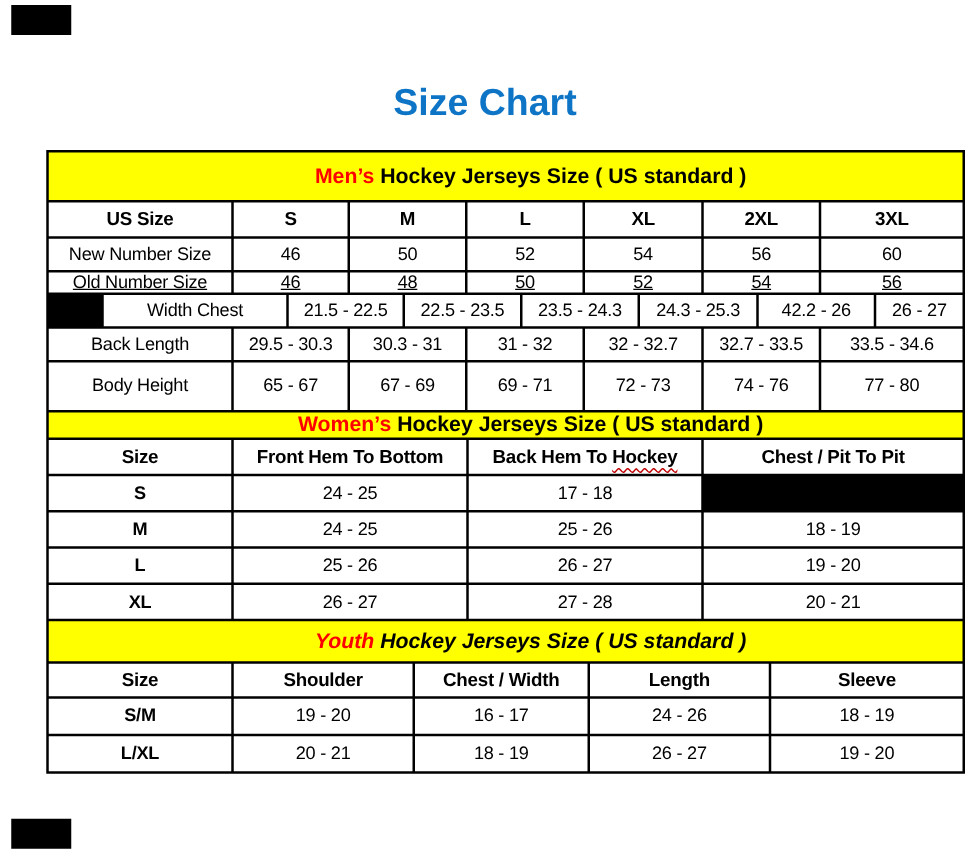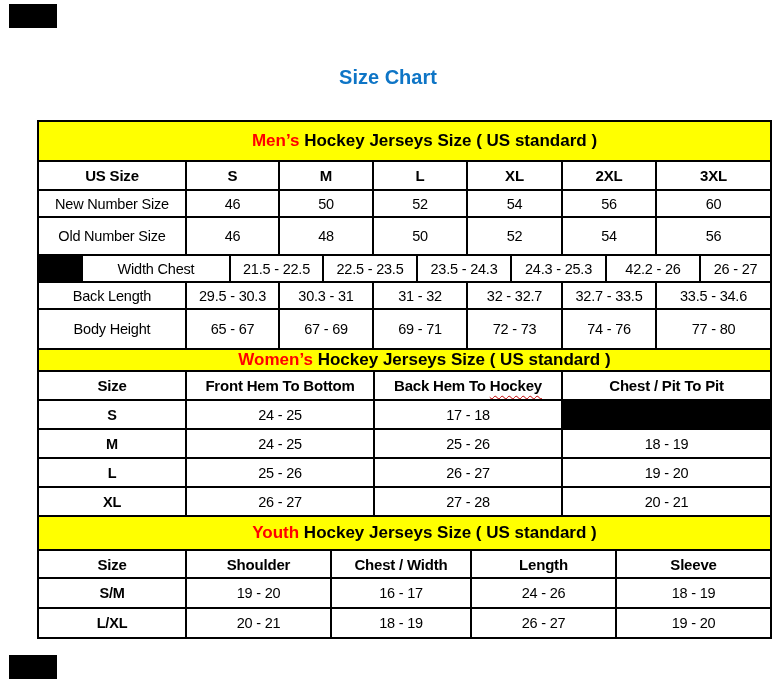--- a/index.html
+++ b/index.html
@@ -7,21 +7,21 @@
     width:776px;height:692px;position:relative;background:#ffffff;overflow:hidden;
     font-family:"Liberation Sans",sans-serif;color:#000;
   }
   .corner-marker{
     position:absolute;left:9px;width:48px;height:24px;background:#000;
   }
   .corner-marker.top{top:4px;}
   .corner-marker.bottom{top:655px;}
   .page-title{
     position:absolute;top:66px;left:0;width:776px;margin:0;
-    text-align:center;font-size:20px;font-weight:bold;letter-spacing:0px;
+    text-align:center;font-size:30px;font-weight:bold;letter-spacing:0px;
   }
   .chart{
     position:absolute;left:37px;top:120px;width:735px;box-sizing:border-box;
     background:#000;padding:2px;display:flex;flex-direction:column;gap:2px;
   }
   .row{display:grid;gap:2px;background:transparent;}
   .cell{
     background:#fff;display:flex;align-items:center;justify-content:center;
     font-size:14.5px;white-space:nowrap;letter-spacing:-0.2px;overflow:hidden;
   }
@@ -58,21 +58,21 @@
     </div>
     <div class="row" style="grid-template-columns: 146px 91px 92px 92px 93px 92px 1fr; height: 25px;">
       <div class="cell">New Number Size</div>
       <div class="cell">46</div>
       <div class="cell">50</div>
       <div class="cell">52</div>
       <div class="cell">54</div>
       <div class="cell">56</div>
       <div class="cell">60</div>
     </div>
-    <div class="row" style="grid-template-columns: 146px 91px 92px 92px 93px 92px 1fr; height: 36px;">
+    <div class="row" style="grid-template-columns: 146px 91px 92px 92px 93px 92px 1fr; height: 16px; text-decoration: underline;">
       <div class="cell">Old Number Size</div>
       <div class="cell">46</div>
       <div class="cell">48</div>
       <div class="cell">50</div>
       <div class="cell">52</div>
       <div class="cell">54</div>
       <div class="cell">56</div>
     </div>
     <div class="row" style="grid-template-columns: 146px 91px 92px 92px 93px 92px 1fr; height: 25px; padding-left: 44px;">
       <div class="cell">Width Chest</div>
@@ -127,21 +127,21 @@
       <div class="cell">25 - 26</div>
       <div class="cell">26 - 27</div>
       <div class="cell">19 - 20</div>
     </div>
     <div class="row" style="grid-template-columns: 146px 186px 186px 1fr; height: 27px;">
       <div class="cell bold-label">XL</div>
       <div class="cell">26 - 27</div>
       <div class="cell">27 - 28</div>
       <div class="cell">20 - 21</div>
     </div>
-    <div class="band" style="height: 32px; background: rgb(255, 255, 0);"><span style="color: rgb(255, 0, 0);">Youth</span><span> Hockey Jerseys Size ( US standard )</span></div>
+    <div class="band" style="height: 32px; background: rgb(255, 255, 0); font-style: italic;"><span style="color: rgb(255, 0, 0);">Youth</span><span> Hockey Jerseys Size ( US standard )</span></div>
     <div class="row head" style="grid-template-columns: 146px 143px 138px 143px 1fr; height: 26px;">
       <div class="cell">Size</div>
       <div class="cell">Shoulder</div>
       <div class="cell">Chest / Width</div>
       <div class="cell">Length</div>
       <div class="cell">Sleeve</div>
     </div>
     <div class="row" style="grid-template-columns: 146px 143px 138px 143px 1fr; height: 28px;">
       <div class="cell bold-label">S/M</div>
       <div class="cell">19 - 20</div>

